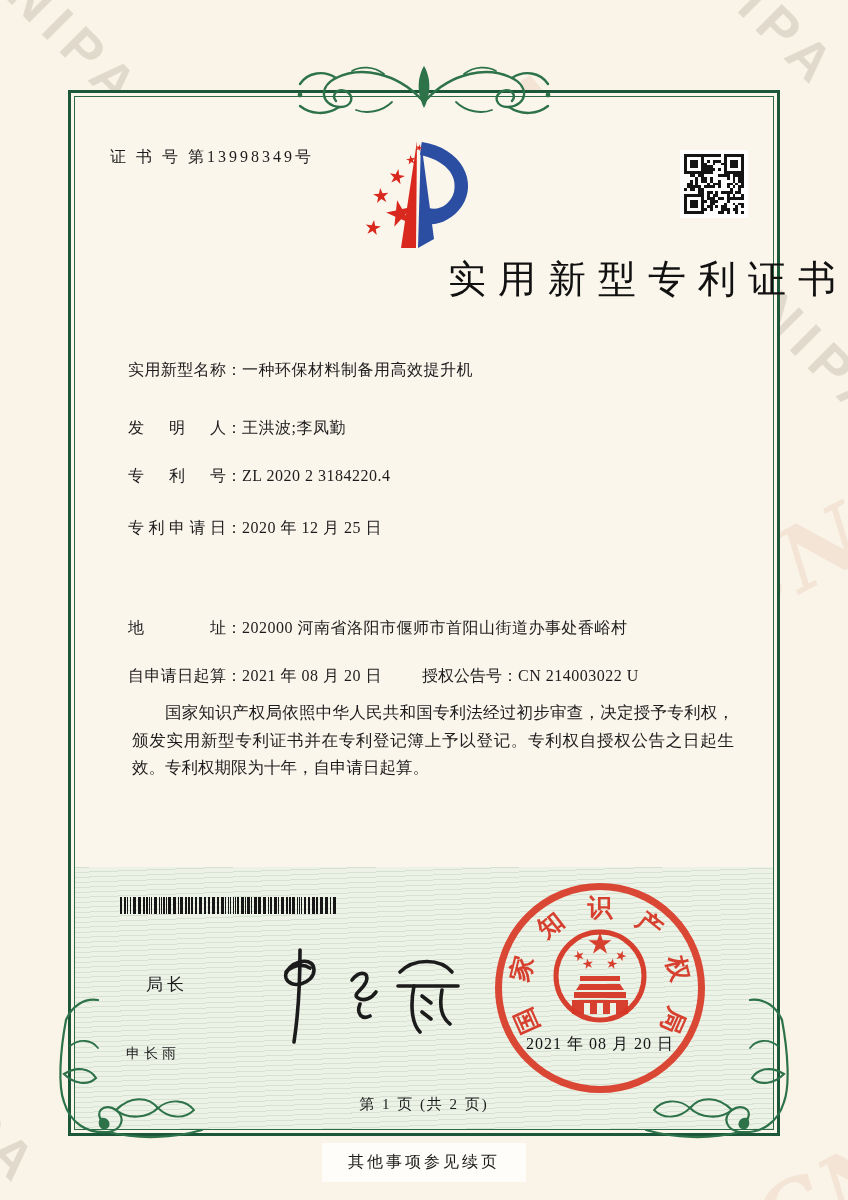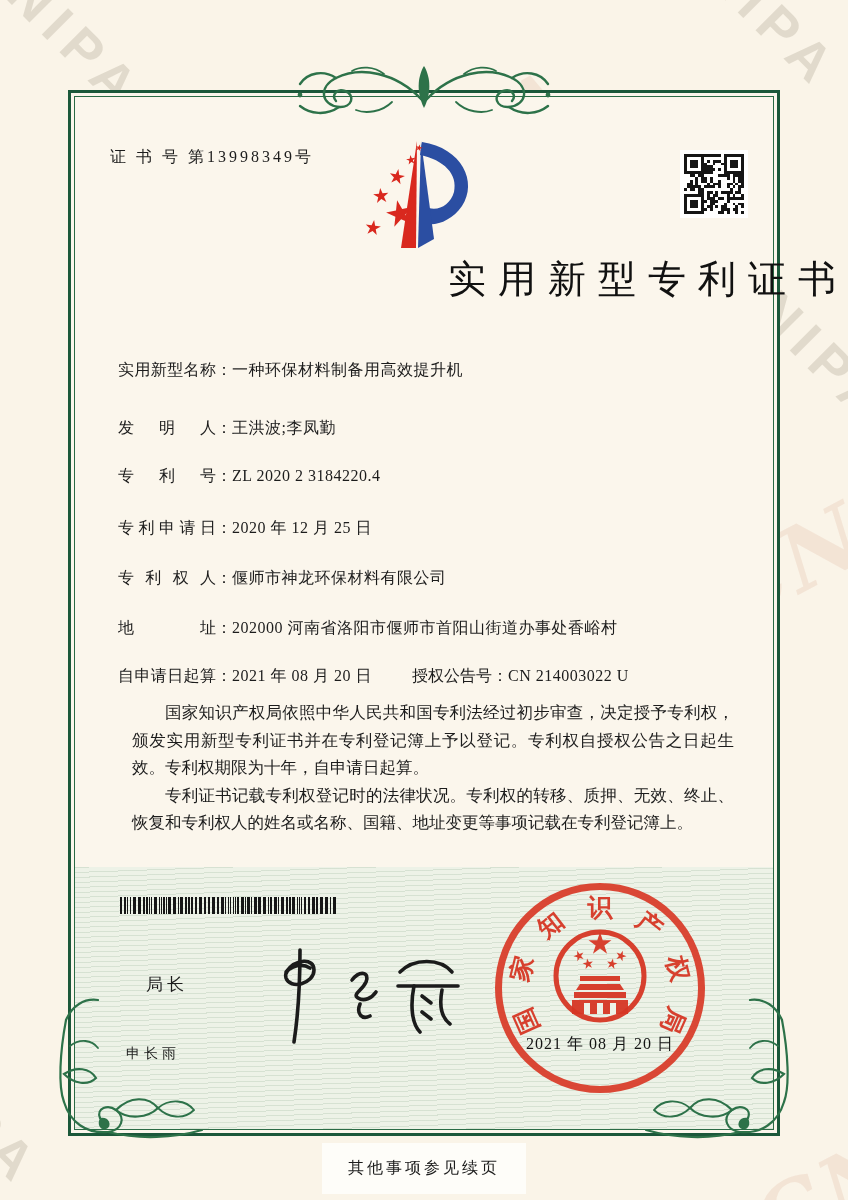--- a/index.html
+++ b/index.html
@@ -47,21 +47,21 @@
   .cert-no { position:absolute; left:110px; top:147px; font-size:16px; letter-spacing:3px; }
   .title {
     position:absolute; left:0; top:254px; width:848px; text-align:right;
     font-size:38px; font-weight:normal; letter-spacing:12px; color:#111;
   }
   .qr { position:absolute; left:680px; top:150px; width:68px; height:68px; background:#fff; padding:4px;
         display:grid; grid-template-columns:repeat(21,1fr); grid-template-rows:repeat(21,1fr); }
   .qr div.on { background:#151515; }
 
   .field-row { position:absolute; left:118px; font-size:16px; white-space:nowrap; }
-  .flabel { display:inline-block; width:98px; text-align:justify; text-align-last:justify; vertical-align:bottom; }
+  .flabel { display:inline-block; width:98px; text-align:justify; text-align-last:justify; vertical-align:bottom;margin-left:10px; }
   .fvalue { letter-spacing:0.5px; }
   .pair2 { margin-left:40px; }
 
   .body-text { position:absolute; left:118px; top:699px; width:616px; font-size:16.5px;
                line-height:27.5px; text-align:justify; }
   .body-text p { text-indent:2em;margin-left:14px; }
 
   .barcode { position:absolute; left:120px; top:897px; width:218px; height:17px; }
 
   .signer-title { position:absolute; left:118px; top:973px; font-size:17px; letter-spacing:4px;margin-left:28px; }
@@ -73,21 +73,21 @@
   .seal-char {
     position:absolute; left:50%; top:50%; width:28px; height:28px; margin:-14px 0 0 -14px;
     font-size:25px; font-weight:bold; color:rgba(214,54,36,0.95); text-align:center; line-height:28px;
   }
   .seal-date { position:absolute; left:505px; top:1034px; width:190px; text-align:center;
                font-size:16px; letter-spacing:1px; color:#141414; z-index:4; }
 
   .page-indicator { position:absolute; left:68px; top:1095px; width:712px; text-align:center;
                     font-size:15px; letter-spacing:2px; z-index:3; }
   .continuation { position:absolute; left:424px; top:1143px; transform:translateX(-50%);
-                  background:#fefdf9; padding:15px 26px; font-size:16px; letter-spacing:3px; z-index:2; }
+                  background:#fefdf9; padding:9px 26px; font-size:16px; letter-spacing:3px; z-index:2; }
 </style>
 </head>
 <body>
 
 <span class="wm-gray" style="left:-48px; top:-6px;">CNIPA</span>
 <span class="wm-gray" style="left:648px; top:-28px;">CNIPA</span>
 <span class="wm-gray" style="left:-178px; top:430px;">CNIPA</span>
 <span class="wm-gray" style="left:700px; top:310px;">CNIPA</span>
 <span class="wm-gray" style="left:-150px; top:1070px;">CNIPA</span>
 <span class="wm-pink" style="left:250px; top:120px;">CNIPA</span>
@@ -612,33 +612,29 @@
   </div>
   <div class="field-row" style="top:418px;">
     <span class="flabel">发明人</span><span>：</span><span class="fvalue">王洪波;李凤勤</span>
   </div>
   <div class="field-row" style="top:466px;">
     <span class="flabel">专利号</span><span>：</span><span class="fvalue">ZL 2020 2 3184220.4</span>
   </div>
   <div class="field-row" style="top:518px;">
     <span class="flabel">专利申请日</span><span>：</span><span class="fvalue">2020 年 12 月 25 日</span>
   </div>
-  <div class="field-row" style="top:568px;">
-    <span class="flabel">专利权人</span><span>：</span><span class="fvalue">偃师市神龙环保材料有限公司</span>
-  </div>
   <div class="field-row" style="top:618px;">
     <span class="flabel">地址</span><span>：</span><span class="fvalue">202000 河南省洛阳市偃师市首阳山街道办事处香峪村</span>
   </div>
   <div class="field-row" style="top:666px;">
     <span class="flabel">自申请日起算</span><span>：</span><span class="fvalue">2021 年 08 月 20 日</span><span class="pair2">授权公告号</span><span>：</span><span class="fvalue">CN 214003022 U</span>
   </div>
 
   <div class="body-text">
     <p>国家知识产权局依照中华人民共和国专利法经过初步审查，决定授予专利权，颁发实用新型专利证书并在专利登记簿上予以登记。专利权自授权公告之日起生效。专利权期限为十年，自申请日起算。</p>
-    <p>专利证书记载专利权登记时的法律状况。专利权的转移、质押、无效、终止、恢复和专利权人的姓名或名称、国籍、地址变更等事项记载在专利登记簿上。</p>
   </div>
 
   <svg class="barcode" id="barcode" viewBox="0 0 218 17">
       <rect x="0" y="0" width="2" height="17" fill="#161616"></rect>
       <rect x="4" y="0" width="2" height="17" fill="#161616"></rect>
       <rect x="7" y="0" width="1" height="17" fill="#161616"></rect>
       <rect x="10" y="0" width="1" height="17" fill="#161616"></rect>
       <rect x="13" y="0" width="3" height="17" fill="#161616"></rect>
       <rect x="18" y="0" width="3" height="17" fill="#161616"></rect>
       <rect x="23" y="0" width="2" height="17" fill="#161616"></rect>
@@ -738,15 +734,16 @@
   <span class="seal-char" style="transform: rotate(-114deg) translateY(-80px);">国</span>
       <span class="seal-char" style="transform: rotate(-76deg) translateY(-80px);">家</span>
       <span class="seal-char" style="transform: rotate(-38deg) translateY(-80px);">知</span>
       <span class="seal-char" style="transform: rotate(0deg) translateY(-80px);">识</span>
       <span class="seal-char" style="transform: rotate(38deg) translateY(-80px);">产</span>
       <span class="seal-char" style="transform: rotate(76deg) translateY(-80px);">权</span>
       <span class="seal-char" style="transform: rotate(114deg) translateY(-80px);">局</span>
     </div>
   <div class="seal-date">2021 年 08 月 20 日</div>
 
+  <div class="page-indicator">第 1 页 (共 2 页)</div>
   <div class="continuation">其他事项参见续页</div>
 
 </div>
 
 </body></html>

